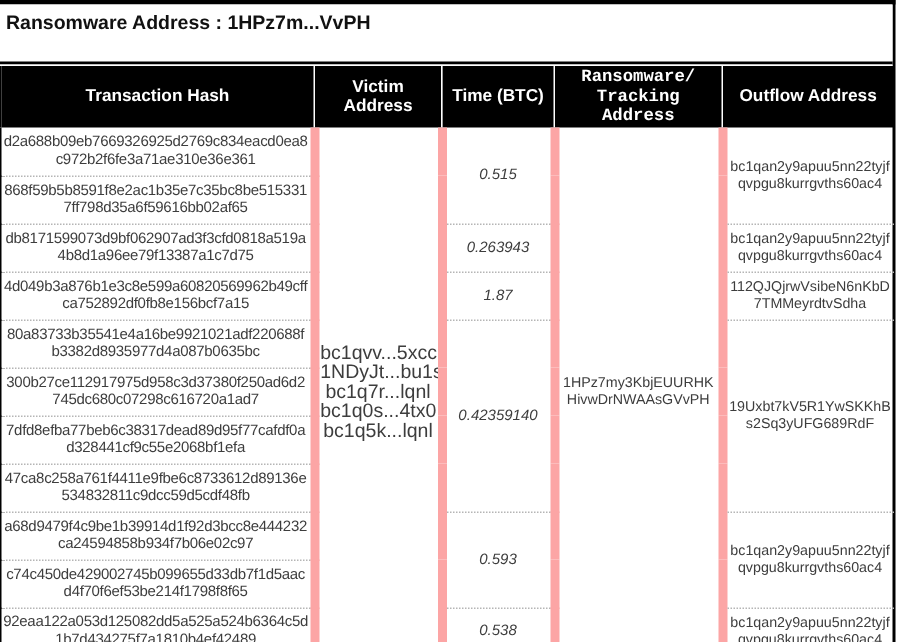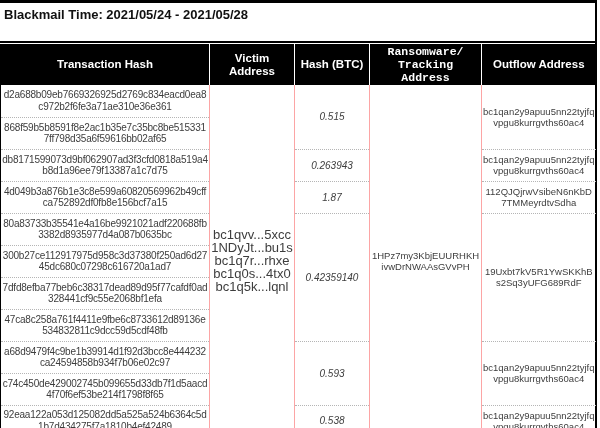--- a/index.html
+++ b/index.html
@@ -64,21 +64,21 @@
     border-left: 1px solid #fff;
   }
   thead th:first-child { border-left: none; }
   thead th.two-line { white-space: pre-line; font-family: Liberation Mono, monospace; }
 
   tbody tr { height: 32px; margin-top: 34px; }
   tbody td {
     text-align: center;
     vertical-align: middle;
     color: #3d3d3d;
-    border-left: 1px solid #fca5a5;
+    border-left: 6px solid #fca5a5;
     padding: 0 1px;
     overflow: hidden;
   }
   tbody td.hash-cell {
     border-left: none;
     font-size: 10px;
     line-height: 11.5px;
     word-break: break-all;
     letter-spacing: -0.2px;
   }
@@ -104,51 +104,51 @@
     text-align: center;
   }
 </style>
 </head>
 <body>
 
 <div id="stage">
   <div id="frame">
 
     <div class="page-header">
-      <div class="line">Blackmail Time: 2021/05/24 - 2021/05/28</div>
+      <div class="line">Ransomware Address : 1HPz7m...VvPH</div>
     </div>
 
     <div class="table-topline"></div>
     <div class="table-gap"></div>
 
     <table class="ransom-table">
       <colgroup>
         <col class="c-hash">
           <col class="c-victim">
           <col class="c-value">
           <col class="c-track">
           <col class="c-out">
       </colgroup>
       <thead>
         <tr>
           <th>Transaction Hash</th>
           <th>Victim Address</th>
-          <th>Hash (BTC)</th>
+          <th>Time (BTC)</th>
           <th class="two-line">Ransomware/
 Tracking Address</th>
           <th>Outflow Address</th>
         </tr>
       </thead>
       <tbody>
         <tr>
           <td class="hash-cell dotted">d2a688b09eb7669326925d2769c834eacd0ea8c972b2f6fe3a71ae310e36e361</td>
           <td class="victim-cell" rowspan="11">
             <span>bc1qvv...5xcc</span>
             <span>1NDyJt...bu1s</span>
-            <span>bc1q7r...rhxe</span>
+            <span>bc1q7r...lqnl</span>
             <span>bc1q0s...4tx0</span>
             <span>bc1q5k...lqnl</span>
           </td>
           <td class="value-cell dotted" rowspan="2">0.515</td>
           <td class="track-cell" rowspan="11">1HPz7my3KbjEUURHKHivwDrNWAAsGVvPH</td>
           <td class="out-cell dotted" rowspan="2">bc1qan2y9apuu5nn22tyjfqvpgu8kurrgvths60ac4</td>
         </tr>
         <tr>
           <td class="hash-cell dotted">868f59b5b8591f8e2ac1b35e7c35bc8be5153317ff798d35a6f59616bb02af65</td>
         </tr>

